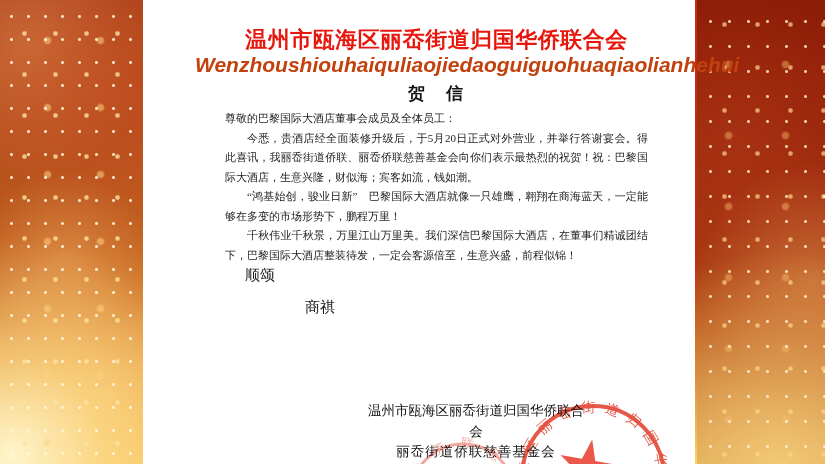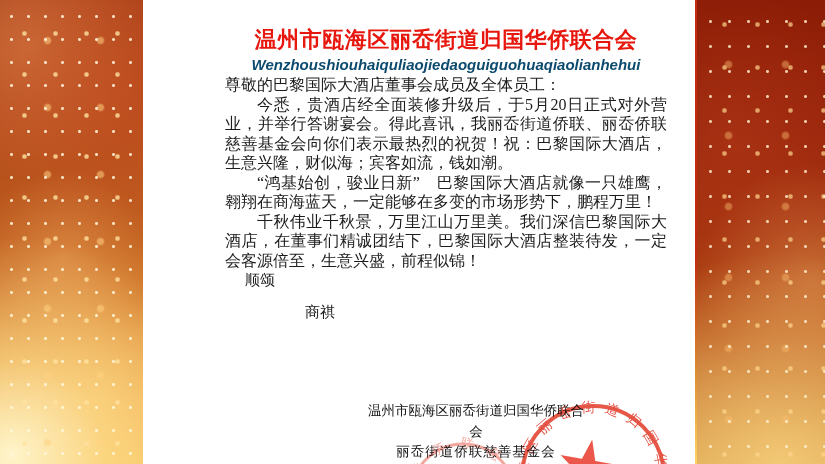--- a/index.html
+++ b/index.html
@@ -40,37 +40,37 @@
     background-position:6px 9px, 13px 3px, 5px 29px, 0 0, 0 0, 0 0, 0 0;
   }
   .band-right::before{
     content:"";position:absolute;left:0;top:0;width:2px;height:100%;
     background:linear-gradient(#c52c10 0%,#c22a0e 55%,#dd8c2e 80%,#ffd45f 100%);
   }
   
   .doc{
     position:absolute;left:143px;top:0;width:552px;height:100%;
     background:#ffffff;box-sizing:border-box;
-    padding:26px 28px 0 82px;
+    padding:26px 47px 0 82px;
   }
   .org-title{
     margin:0 -30px;text-align:center;
     font-family:"Liberation Sans","DejaVu Sans",sans-serif;
     font-size:22px;line-height:28px;font-weight:bold;color:#e8170d;letter-spacing:.5px;
   }
   .org-pinyin{
     margin:0 -30px;text-align:center;
     font-family:"Liberation Sans","DejaVu Sans",sans-serif;
-    font-size:15px;line-height:21px;font-weight:bold;font-style:italic;color:#0c4a6e;
+    font-size:21px;line-height:21px;font-weight:bold;font-style:italic;color:#c2410c;
   }
   .letter-heading{
     margin:9px 0 5px;text-align:center;
     font-size:17px;line-height:20px;font-weight:bold;color:#141414;letter-spacing:2px;
   }
-  .body-text p{margin:0;font-size:16px;line-height:19.5px;color:#1c1c1c;text-align:justify;}
+  .body-text p{margin:0;font-size:11px;line-height:19.5px;color:#1c1c1c;text-align:justify;}
   .body-text p.indent{text-indent:2em;}
   .closing-1{margin:1px 0 12px 20px;font-size:15px;line-height:19.5px;color:#1c1c1c;}
   .closing-2{margin:0 0 12px 80px;font-size:15px;line-height:19.5px;color:#1c1c1c;}
   .sig{
     position:absolute;left:220px;top:401px;width:226px;
     font-size:13.5px;line-height:20.5px;color:#141414;text-align:center;
   }
   .sig .sig-org2{letter-spacing:1px;}
   .sig .sig-date{font-size:15px;font-weight:bold;text-align:right;padding-right:4px;}
   
@@ -83,20 +83,21 @@
 
 <div class="page">
 
   <div class="band band-left"></div>
   <div class="band band-right"></div>
 
   <div class="doc">
 
     <h1 class="org-title">温州市瓯海区丽岙街道归国华侨联合会</h1>
     <div class="org-pinyin">Wenzhoushiouhaiquliaojiedaoguiguohuaqiaolianhehui</div>
+    <h2 class="letter-heading">贺　信</h2>
 
     <div class="body-text">
       <p>尊敬的巴黎国际大酒店董事会成员及全体员工：</p>
       <p class="indent">今悉，贵酒店经全面装修升级后，于5月20日正式对外营业，并举行答谢宴会。得此喜讯，我丽岙街道侨联、丽岙侨联慈善基金会向你们表示最热烈的祝贺！祝：巴黎国际大酒店，生意兴隆，财似海；宾客如流，钱如潮。</p>
       <p class="indent">“鸿基始创，骏业日新”　巴黎国际大酒店就像一只雄鹰，翱翔在商海蓝天，一定能够在多变的市场形势下，鹏程万里！</p>
       <p class="indent">千秋伟业千秋景，万里江山万里美。我们深信巴黎国际大酒店，在董事们精诚团结下，巴黎国际大酒店整装待发，一定会客源倍至，生意兴盛，前程似锦！</p>
     </div>
 
     <div class="closing-1">顺颂</div>
     <div class="closing-2">商祺</div>

